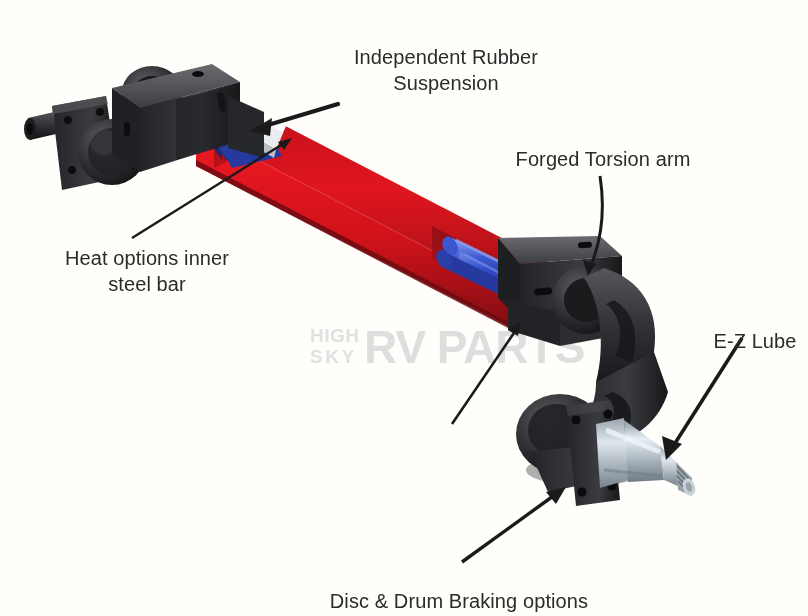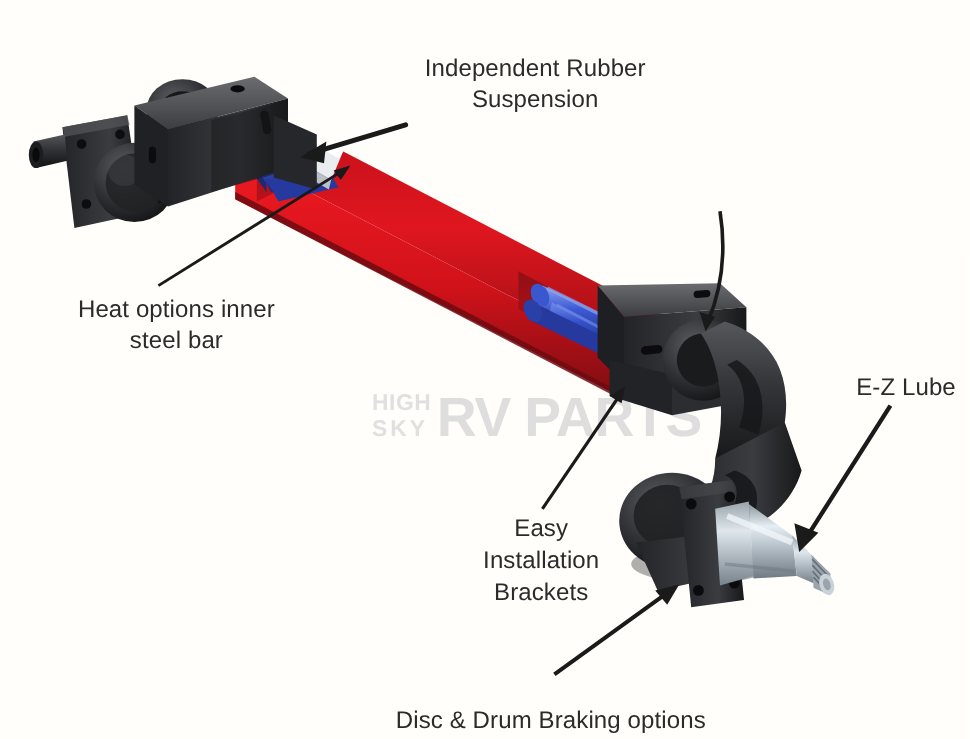--- a/index.html
+++ b/index.html
@@ -278,25 +278,23 @@
       <polygon points="521,322 508,330 518,336" fill="#1a1a1a" stroke="none"></polygon>
 
       <path d="M462,562 L556,494" stroke-width="3.4"></path>
       <polygon points="566,487 546,492 556,504" fill="#1a1a1a" stroke="none"></polygon>
     </g>
   </svg>
 
   <div class="label" style="left:336px; top:44px; width:220px;">Independent Rubber
 Suspension</div>
 
-
-  <div class="label single" style="left:705px; top:310px; width:100px;">E-Z Lube</div>
+  <div class="label single" style="left:503px; top:146px; width:200px;">Forged Torsion arm</div>
+
+  <div class="label single" style="left:705px; top:328px; width:100px;">E-Z Lube</div>
 
   <div class="label" style="left:42px; top:245px; width:210px;">Heat options inner
 steel bar</div>
 
-  <div class="label" style="left:386px; top:428px; width:130px;">Easy
-Installation
-Brackets</div>
 
   <div class="label single" style="left:314px; top:588px; width:290px;">Disc &amp; Drum Braking options</div>
 
 </div>
 
 </body></html>

